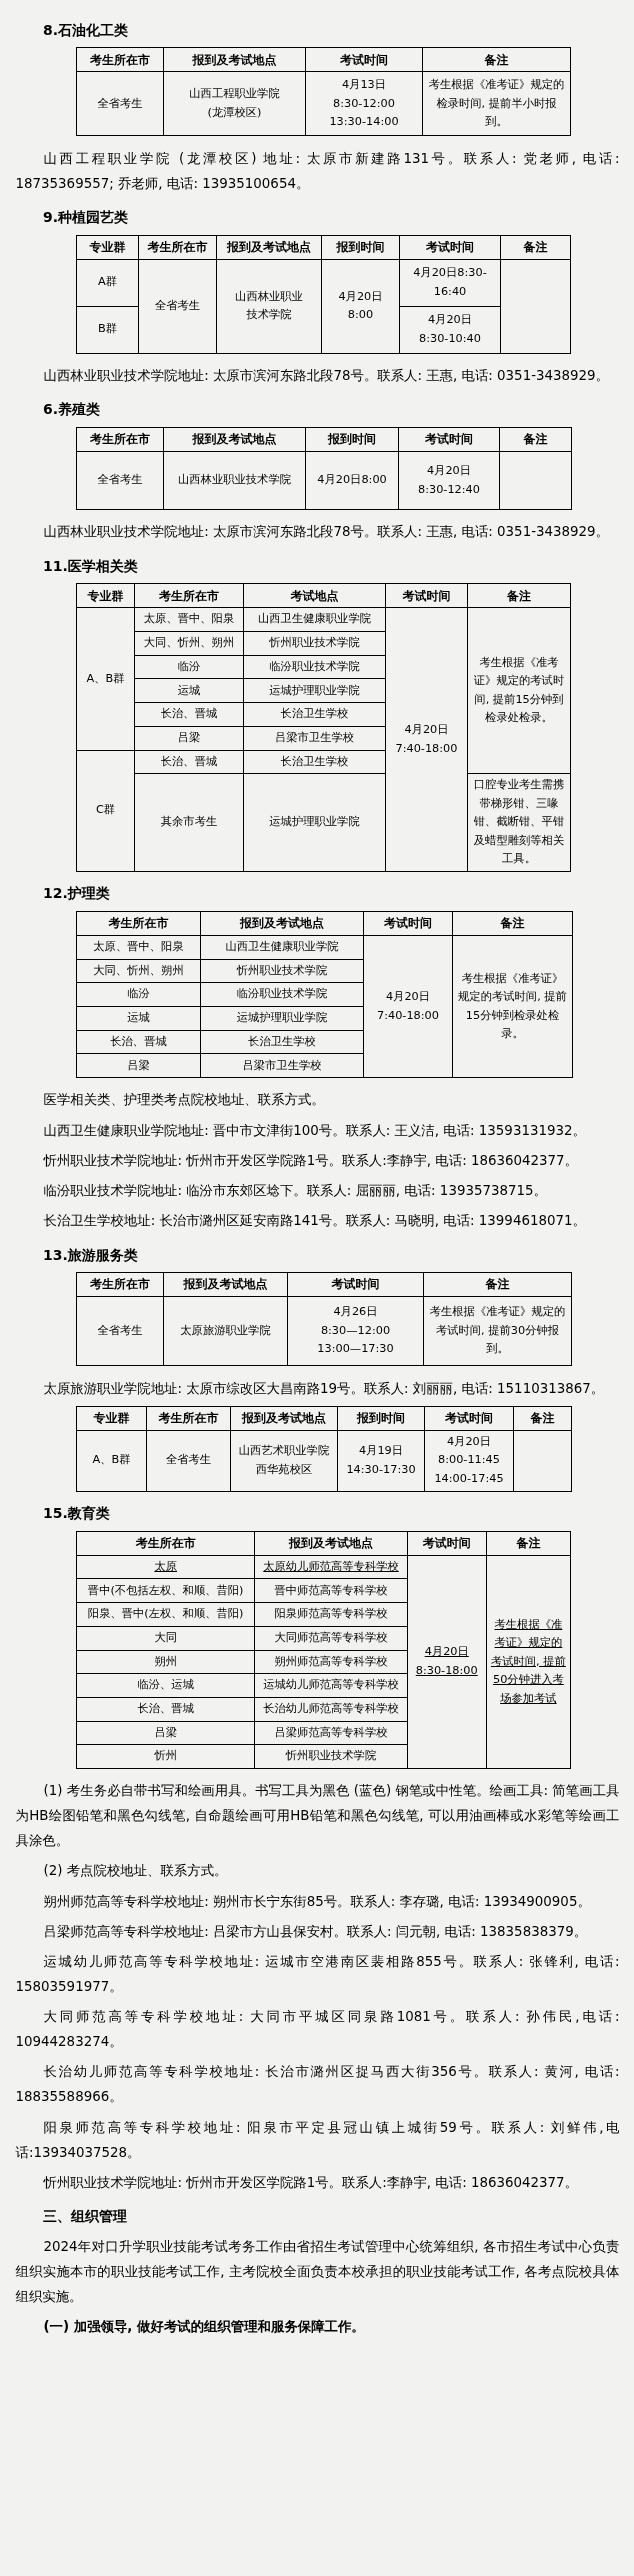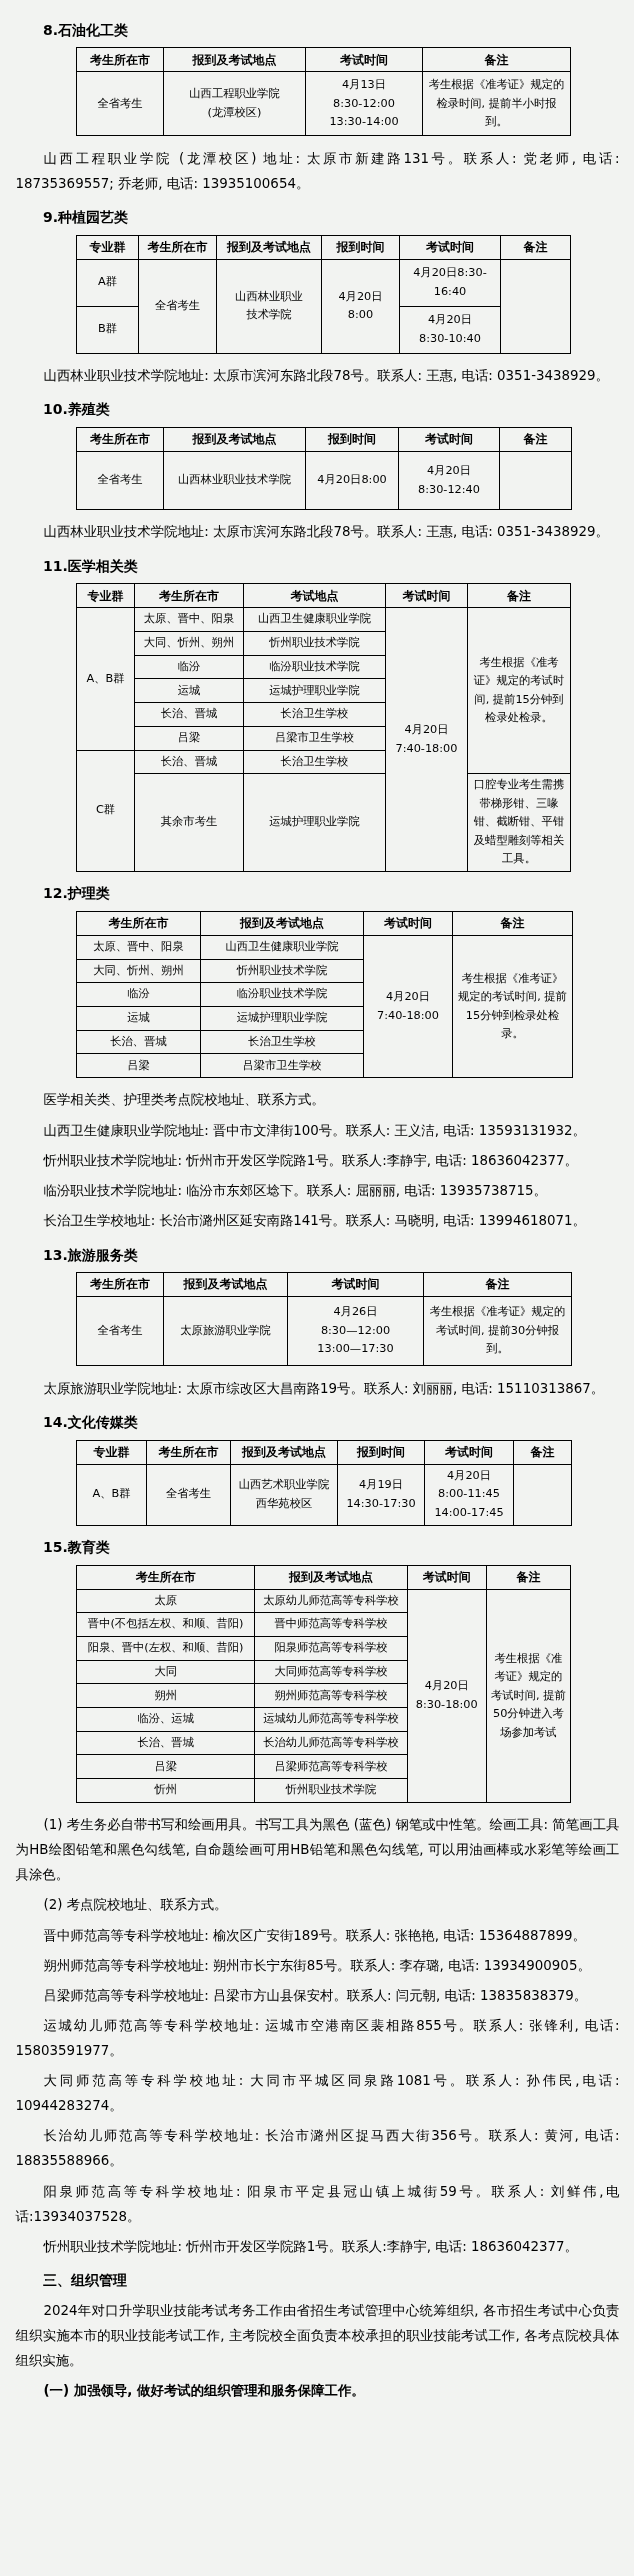--- a/index.html
+++ b/index.html
@@ -77,21 +77,21 @@
       </tr>
       <tr style="height:47px;">
         <td>B群</td>
         <td>4月20日
 8:30-10:40</td>
       </tr>
     </tbody>
   </table>
   <p class="para">山西林业职业技术学院地址: 太原市滨河东路北段78号。联系人: 王惠, 电话: 0351-3438929。</p>
 
-  <h2 class="sec">10.养殖类</h2>
+  <h2 class="sec">6.养殖类</h2>
   <table class="exam" style="width:495px;">
     <colgroup>
         <col style="width:87px">
         <col style="width:142px">
         <col style="width:93px">
         <col style="width:101px">
         <col style="width:72px">
       </colgroup>
     <tbody>
       <tr style="height:24px;">
@@ -241,21 +241,20 @@
         <td>太原旅游职业学院</td>
         <td>4月26日
 8:30—12:00
 13:00—17:30</td>
         <td>考生根据《准考证》规定的考试时间, 提前30分钟报到。</td>
       </tr>
     </tbody>
   </table>
   <p class="para">太原旅游职业学院地址: 太原市综改区大昌南路19号。联系人: 刘丽丽, 电话: 15110313867。</p>
 
-  <h2 class="sec">14.文化传媒类</h2>
   <table class="exam" style="width:495px;">
     <colgroup>
         <col style="width:70px">
         <col style="width:84px">
         <col style="width:107px">
         <col style="width:87px">
         <col style="width:89px">
         <col style="width:58px">
       </colgroup>
     <tbody>
@@ -290,21 +289,21 @@
         <col style="width:79px">
         <col style="width:84px">
       </colgroup>
     <tbody>
       <tr style="height:24px;">
         <th>考生所在市</th>
         <th>报到及考试地点</th>
         <th>考试时间</th>
         <th>备注</th>
       </tr>
-      <tr style="height:23px;">
+      <tr style="height:23px;text-decoration:underline;">
         <td>太原</td>
         <td>太原幼儿师范高等专科学校</td>
         <td rowspan="9">4月20日
 8:30-18:00</td>
         <td rowspan="9">考生根据《准考证》规定的考试时间, 提前50分钟进入考场参加考试</td>
       </tr>
       <tr style="height:23px;">
         <td>晋中(不包括左权、和顺、昔阳)</td>
         <td>晋中师范高等专科学校</td>
       </tr>
@@ -333,21 +332,20 @@
         <td>吕梁师范高等专科学校</td>
       </tr>
       <tr style="height:23px;margin-top:28px;">
         <td>忻州</td>
         <td>忻州职业技术学院</td>
       </tr>
     </tbody>
   </table>
   <p class="para">(1) 考生务必自带书写和绘画用具。书写工具为黑色 (蓝色) 钢笔或中性笔。绘画工具: 简笔画工具为HB绘图铅笔和黑色勾线笔, 自命题绘画可用HB铅笔和黑色勾线笔, 可以用油画棒或水彩笔等绘画工具涂色。</p>
   <p class="para">(2) 考点院校地址、联系方式。</p>
-  <p class="para">晋中师范高等专科学校地址: 榆次区广安街189号。联系人: 张艳艳, 电话: 15364887899。</p>
   <p class="para">朔州师范高等专科学校地址: 朔州市长宁东街85号。联系人: 李存璐, 电话: 13934900905。</p>
   <p class="para">吕梁师范高等专科学校地址: 吕梁市方山县保安村。联系人: 闫元朝, 电话: 13835838379。</p>
   <p class="para">运城幼儿师范高等专科学校地址: 运城市空港南区裴相路855号。联系人: 张锋利, 电话: 15803591977。</p>
   <p class="para">大同师范高等专科学校地址: 大同市平城区同泉路1081号。联系人: 孙伟民,电话: 10944283274。</p>
   <p class="para">长治幼儿师范高等专科学校地址: 长治市潞州区捉马西大街356号。联系人: 黄河, 电话: 18835588966。</p>
   <p class="para">阳泉师范高等专科学校地址: 阳泉市平定县冠山镇上城街59号。联系人: 刘鲜伟,电话:13934037528。</p>
   <p class="para">忻州职业技术学院地址: 忻州市开发区学院路1号。联系人:李静宇, 电话: 18636042377。</p>
 
   <h2 class="sec">三、组织管理</h2>
   <p class="para">2024年对口升学职业技能考试考务工作由省招生考试管理中心统筹组织, 各市招生考试中心负责组织实施本市的职业技能考试工作, 主考院校全面负责本校承担的职业技能考试工作, 各考点院校具体组织实施。</p>

